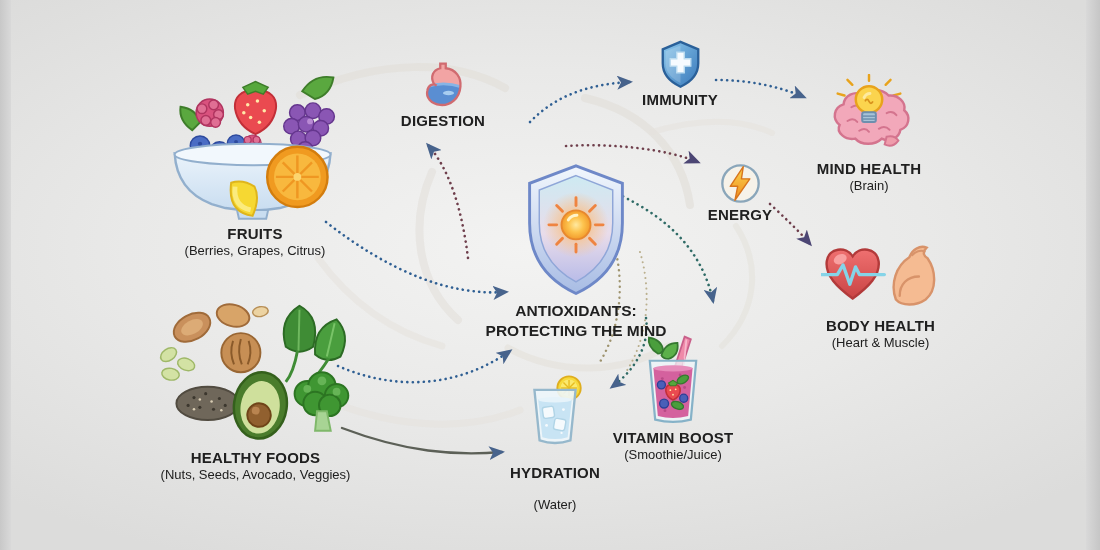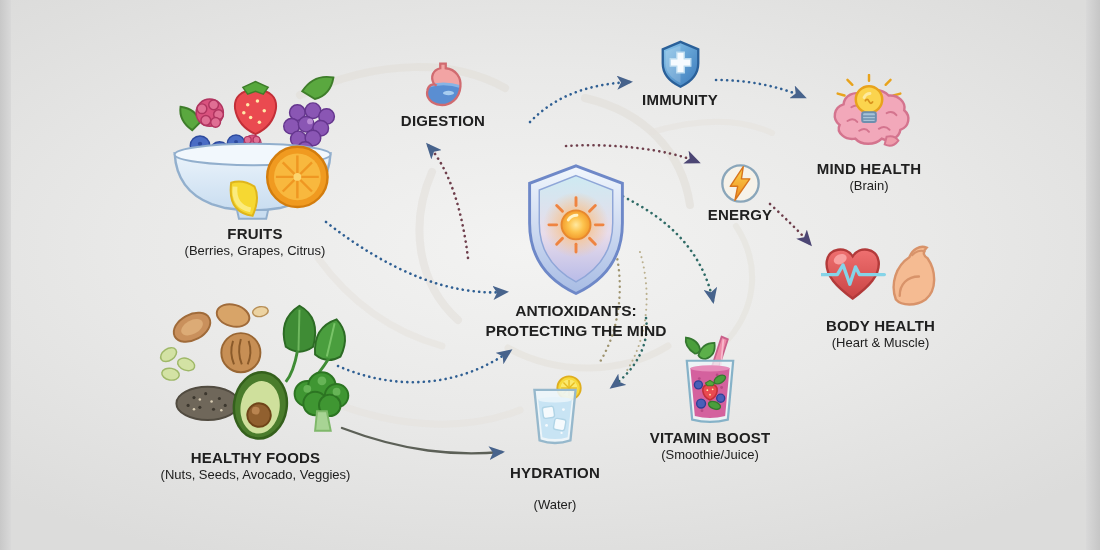--- a/index.html
+++ b/index.html
@@ -375,21 +375,21 @@
             <circle cx="40" cy="38" r="1.5"></circle>
             <circle cx="22" cy="55" r="1.5"></circle>
             <circle cx="38" cy="63" r="1.2"></circle>
           </g>
       </svg>
     </div>
     <div class="label">HYDRATION</div>
     <div class="sub">(Water)</div>
   </div>
 
-  <div class="node" style="left:643px;top:334px;width:134px;">
+  <div class="node" style="left:606px;top:334px;width:134px;">
     <div class="icon">
       <svg width="66" viewBox="0 0 74 104">
         <path d="M50 3 L57 6 L46 40 L39 37 Z" fill="#ef8aa8" stroke="#c9608a" stroke-width="2"></path>
         <path d="M52 6 L49 37" stroke="#f8b8cc" stroke-width="2"></path>
         <path d="M20 22 Q8 14 10 4 Q24 6 26 18 Q24 22 20 22 Z" fill="#4a9e3c" stroke="#357830" stroke-width="2"></path>
         <path d="M24 24 Q28 10 42 10 Q44 24 32 28 Q26 28 24 24 Z" fill="#5cb04a" stroke="#357830" stroke-width="2"></path>
         <path d="M11 30 L63 30 L57 96 Q37 101 17 96 Z" fill="#eef6fa" fill-opacity=".75" stroke="#86b2c8" stroke-width="2.5"></path>
         <path d="M15 38 L59 38 L54 92 Q37 96.5 20 92 Z" fill="#d4619e"></path>
         <ellipse cx="37" cy="38.5" rx="22" ry="3.5" fill="#e68cba"></ellipse>
         <g fill="#b84a86">

